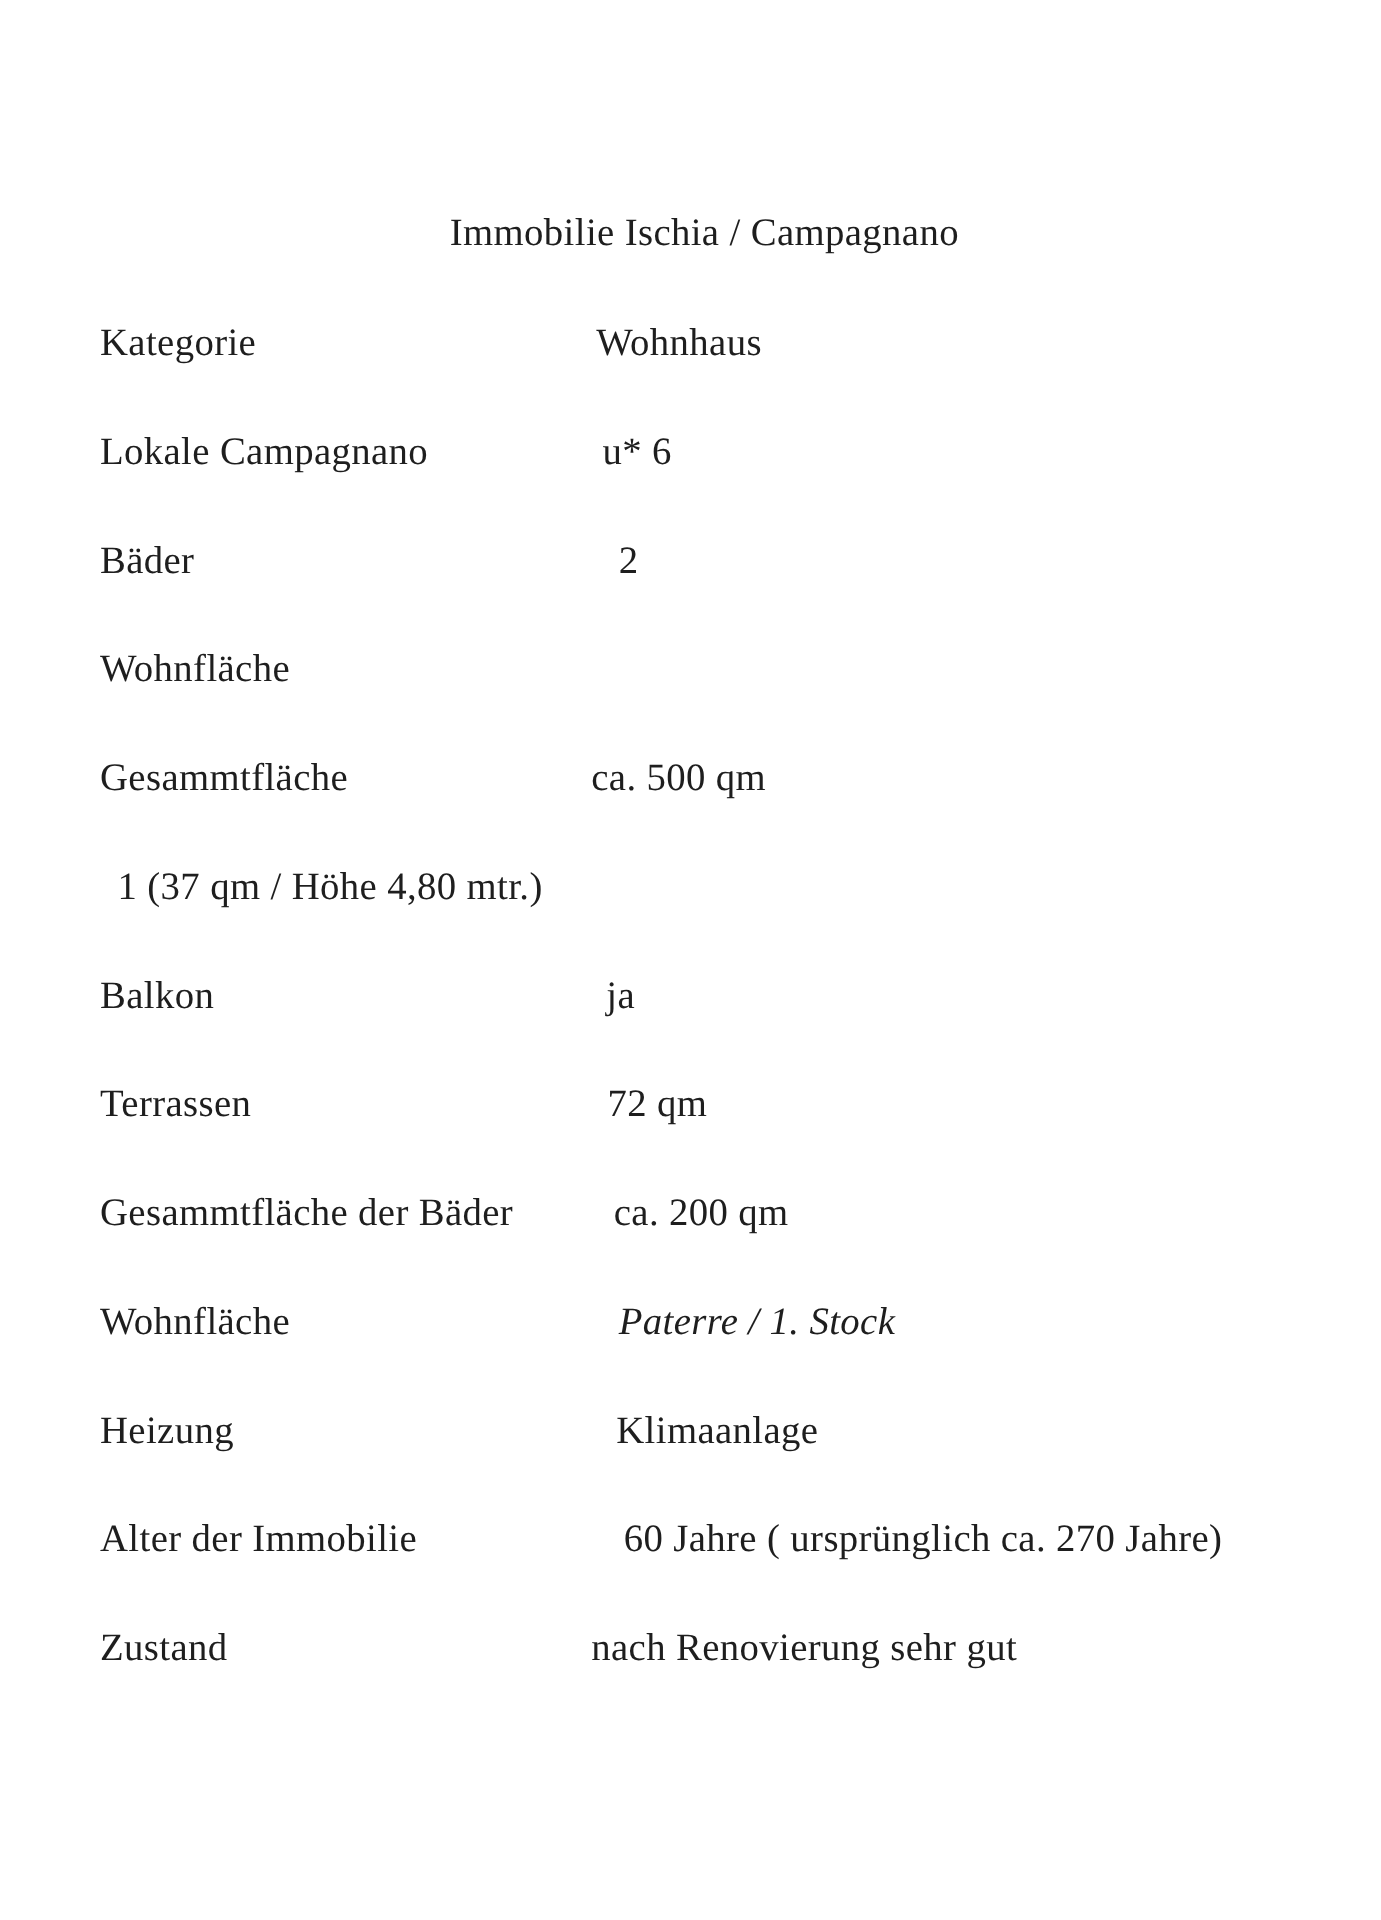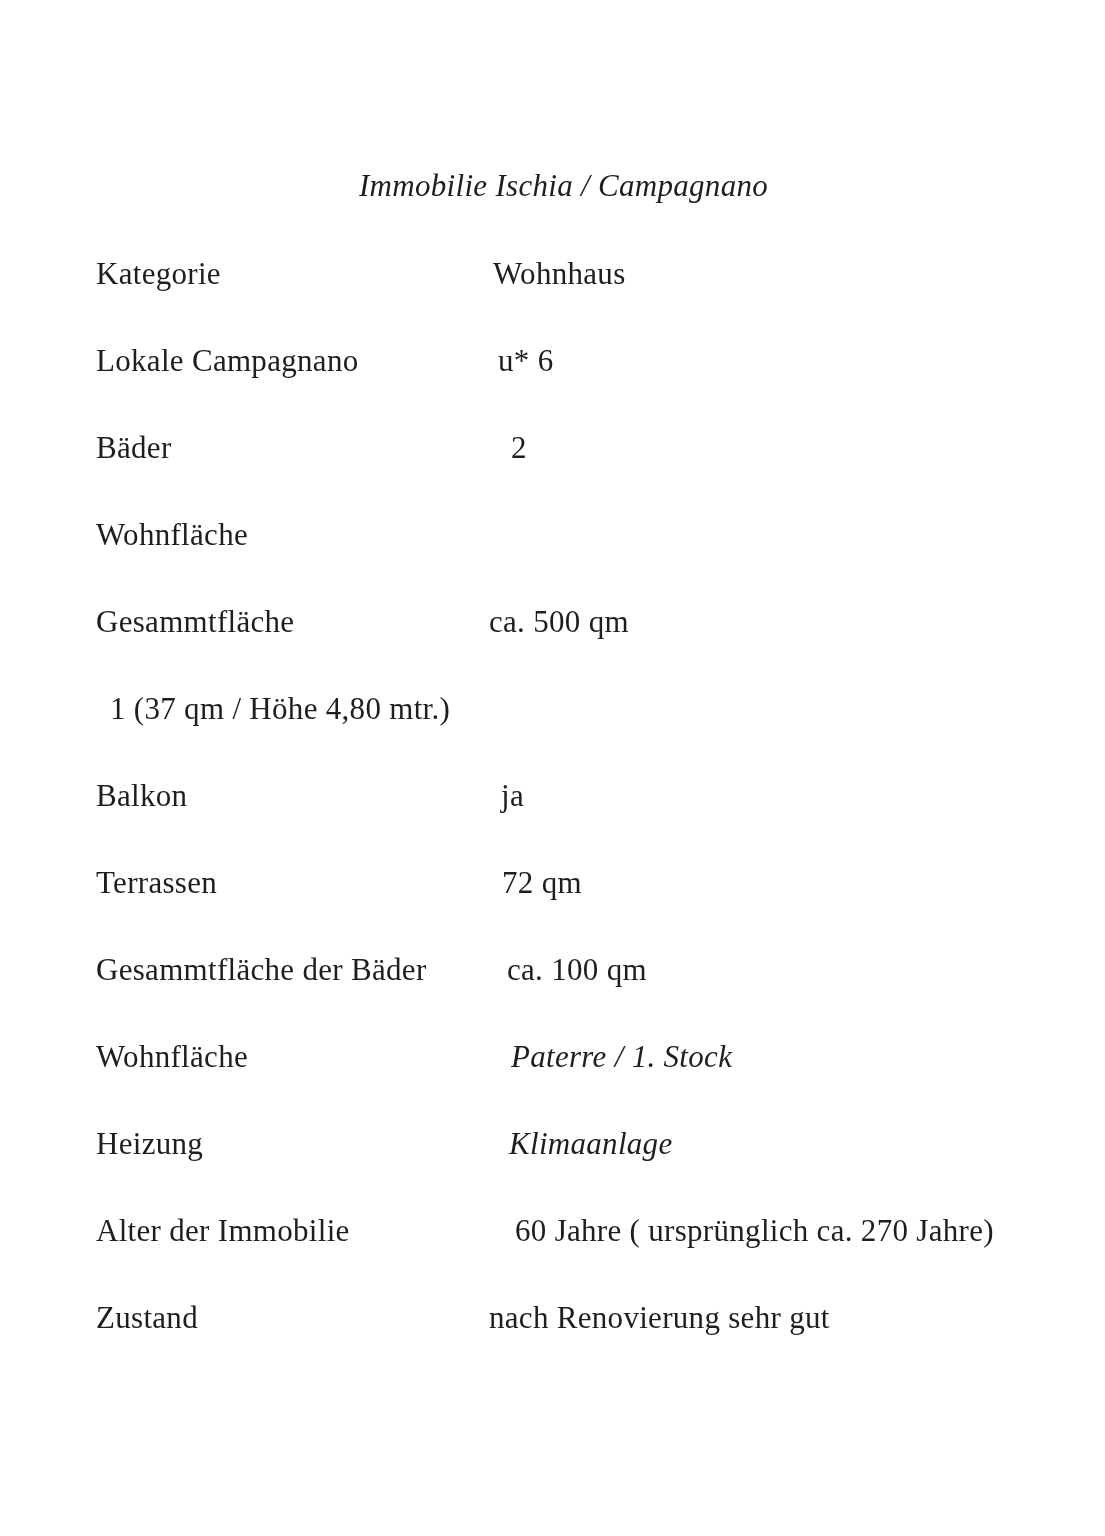--- a/index.html
+++ b/index.html
@@ -20,54 +20,52 @@
     height: 1536px;
     padding: 168px 80px 0 80px;
   }
   .doc-title {
     font-size: 31px;
     line-height: 36px;
     letter-spacing: 0.3px;
     text-align: center;
     margin: 0 0 52px 22px;
     font-weight: normal;
-    font-style: italic;
   }
   .rows {
     display: flex;
     flex-direction: column;
     gap: 51px;
   }
   .row {
     display: flex;
     font-size: 31px;
     line-height: 36px;
     letter-spacing: 0.3px;
     white-space: nowrap;
-    margin-left: 16px;
   }
   .label {
     width: 393px;
     flex-shrink: 0;
   }
   .value {
     padding-left: 0;
   }
   
   .row:nth-of-type(1)  .value { padding-left: 4px; }
   .row:nth-of-type(2)  .value { padding-left: 9px; }
   .row:nth-of-type(3)  .value { padding-left: 22px; }
   .row:nth-of-type(4)  .value { padding-left: 2px; }
   .row:nth-of-type(5)  .value { padding-left: 0; }
   .row:nth-of-type(6)  .value { padding-left: 14px; }
   .row:nth-of-type(7)  .value { padding-left: 12px; }
   .row:nth-of-type(8)  .value { padding-left: 13px; }
   .row:nth-of-type(9)  .value { padding-left: 18px; }
   .row:nth-of-type(10) .value { padding-left: 22px; font-style: italic; }
-  .row:nth-of-type(11) .value { padding-left: 20px; font-style: italic; }
+  .row:nth-of-type(11) .value { padding-left: 20px; }
   .row:nth-of-type(12) .value { padding-left: 26px; }
   .row:nth-of-type(13) .value { padding-left: 0; }
 </style>
 </head>
 <body>
 
 <div class="page">
 
   <h1 class="doc-title">Immobilie Ischia / Campagnano</h1>
 
@@ -106,21 +104,21 @@
       <div class="value">ja</div>
     </div>
 
     <div class="row">
       <div class="label">Terrassen</div>
       <div class="value">72 qm</div>
     </div>
 
     <div class="row">
       <div class="label">Gesammtfläche der Bäder</div>
-      <div class="value">ca. 100 qm</div>
+      <div class="value">ca. 200 qm</div>
     </div>
 
     <div class="row">
       <div class="label">Wohnfläche</div>
       <div class="value">Paterre / 1. Stock</div>
     </div>
 
     <div class="row">
       <div class="label">Heizung</div>
       <div class="value">Klimaanlage</div>

